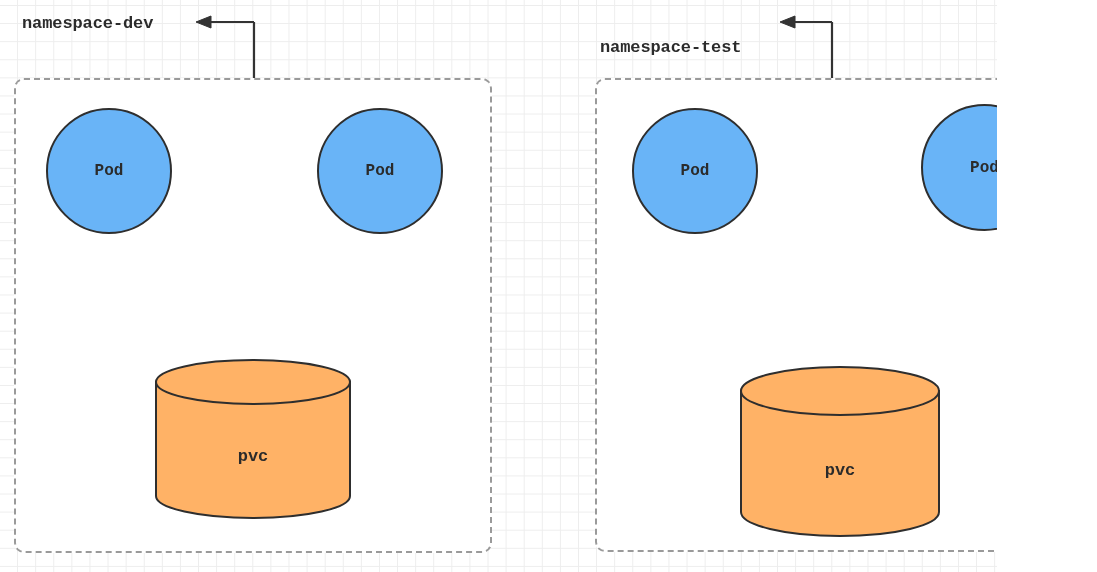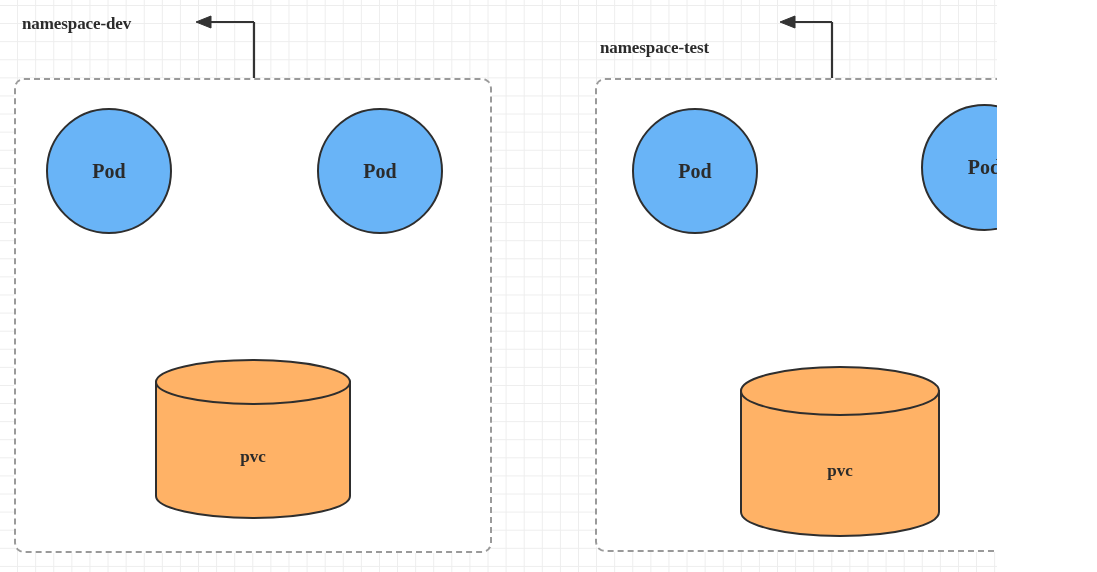--- a/index.html
+++ b/index.html
@@ -11,21 +11,21 @@
     position: relative;
     width: 997px;
     height: 572px;
     overflow: hidden;
     background-color: #ffffff;
     background-image:
       linear-gradient(to right, #ededed 1px, transparent 1px),
       linear-gradient(to bottom, #ededed 1px, transparent 1px);
     background-size: 18.1px 18.1px;
     background-position: -1px 5px;
-    font-family: Liberation Serif, serif;
+    font-family: Liberation Mono, monospace;
   }
 
   
   .ns-box {
     position: absolute;
     box-sizing: border-box;
     background: #ffffff;
     border: 2px dashed #9a9a9a;
     border-radius: 10px;
   }
@@ -51,21 +51,21 @@
     position: absolute;
     box-sizing: border-box;
     border-radius: 50%;
     background: #69b4f7;
     border: 2px solid #2e2e2e;
     display: flex;
     align-items: center;
     justify-content: center;
   }
   .pod-label {
-    font-size: 20px;
+    font-size: 16px;
     font-weight: bold;
     color: #2b2b2b;
     pointer-events: none;
   }
 
   
   .pvc {
     position: absolute;
   }
   .pvc svg {

